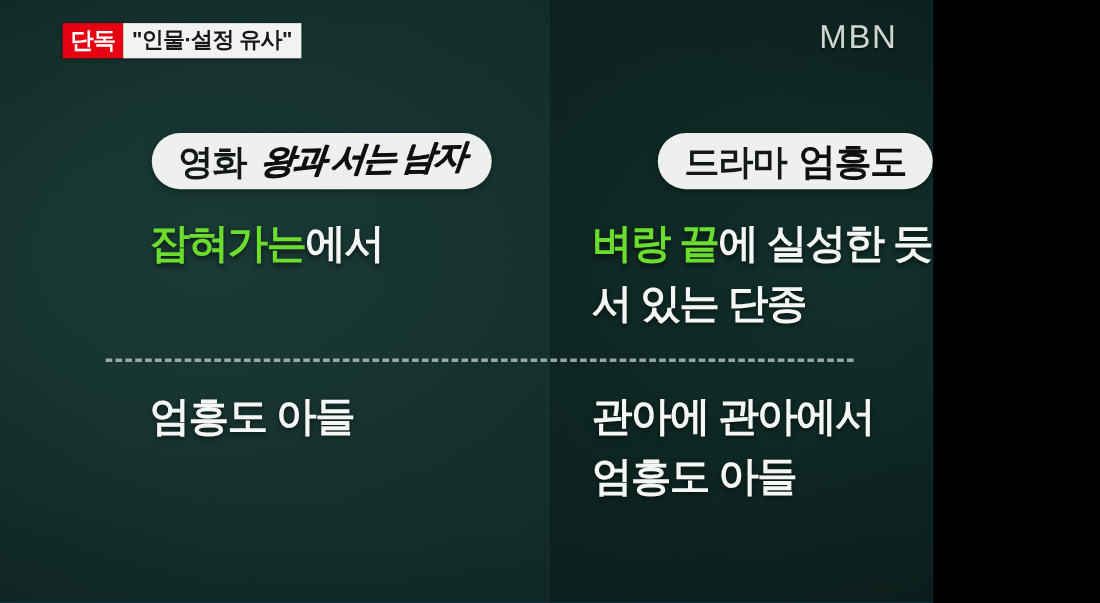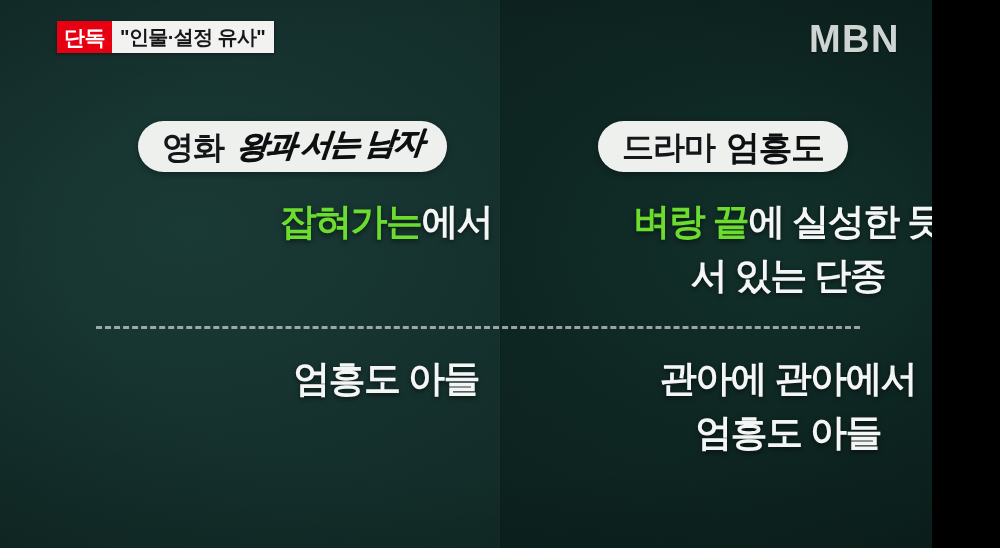--- a/index.html
+++ b/index.html
@@ -3,26 +3,25 @@
 <meta charset="utf-8">
 <title>MBN News Graphic</title>
 <style>
   html, body {
     margin: 0;
     padding: 0;
     background: #000;
   }
   #screen {
     position: relative;
-    width: 932px;
+    width: 848px;
     height: 548px;
     overflow: hidden;
     font-family: "Liberation Sans", "DejaVu Sans", sans-serif;
     background: #0369a1;
-    text-align: center;
   }
 
   
   .bg-half {
     position: absolute;
     top: 0;
     height: 548px;
   }
   .bg-left {
     left: 0;
@@ -86,22 +85,22 @@
     padding: 0 9px 0 8px;
     line-height: 1;
   }
 
   
   .logo {
     position: absolute;
     right: 32px;
     top: 18px;
     color: #dfe4e2;
-    font-size: 38px;
-    font-weight: 700;
+    font-size: 30px;
+    font-weight: 400;
     letter-spacing: 1.5px;
     opacity: 0.92;
     text-shadow: 0 1px 2px rgba(0,0,0,0.5);
   }
 
   
   .col {
     position: absolute;
     top: 0;
     width: 500px;

